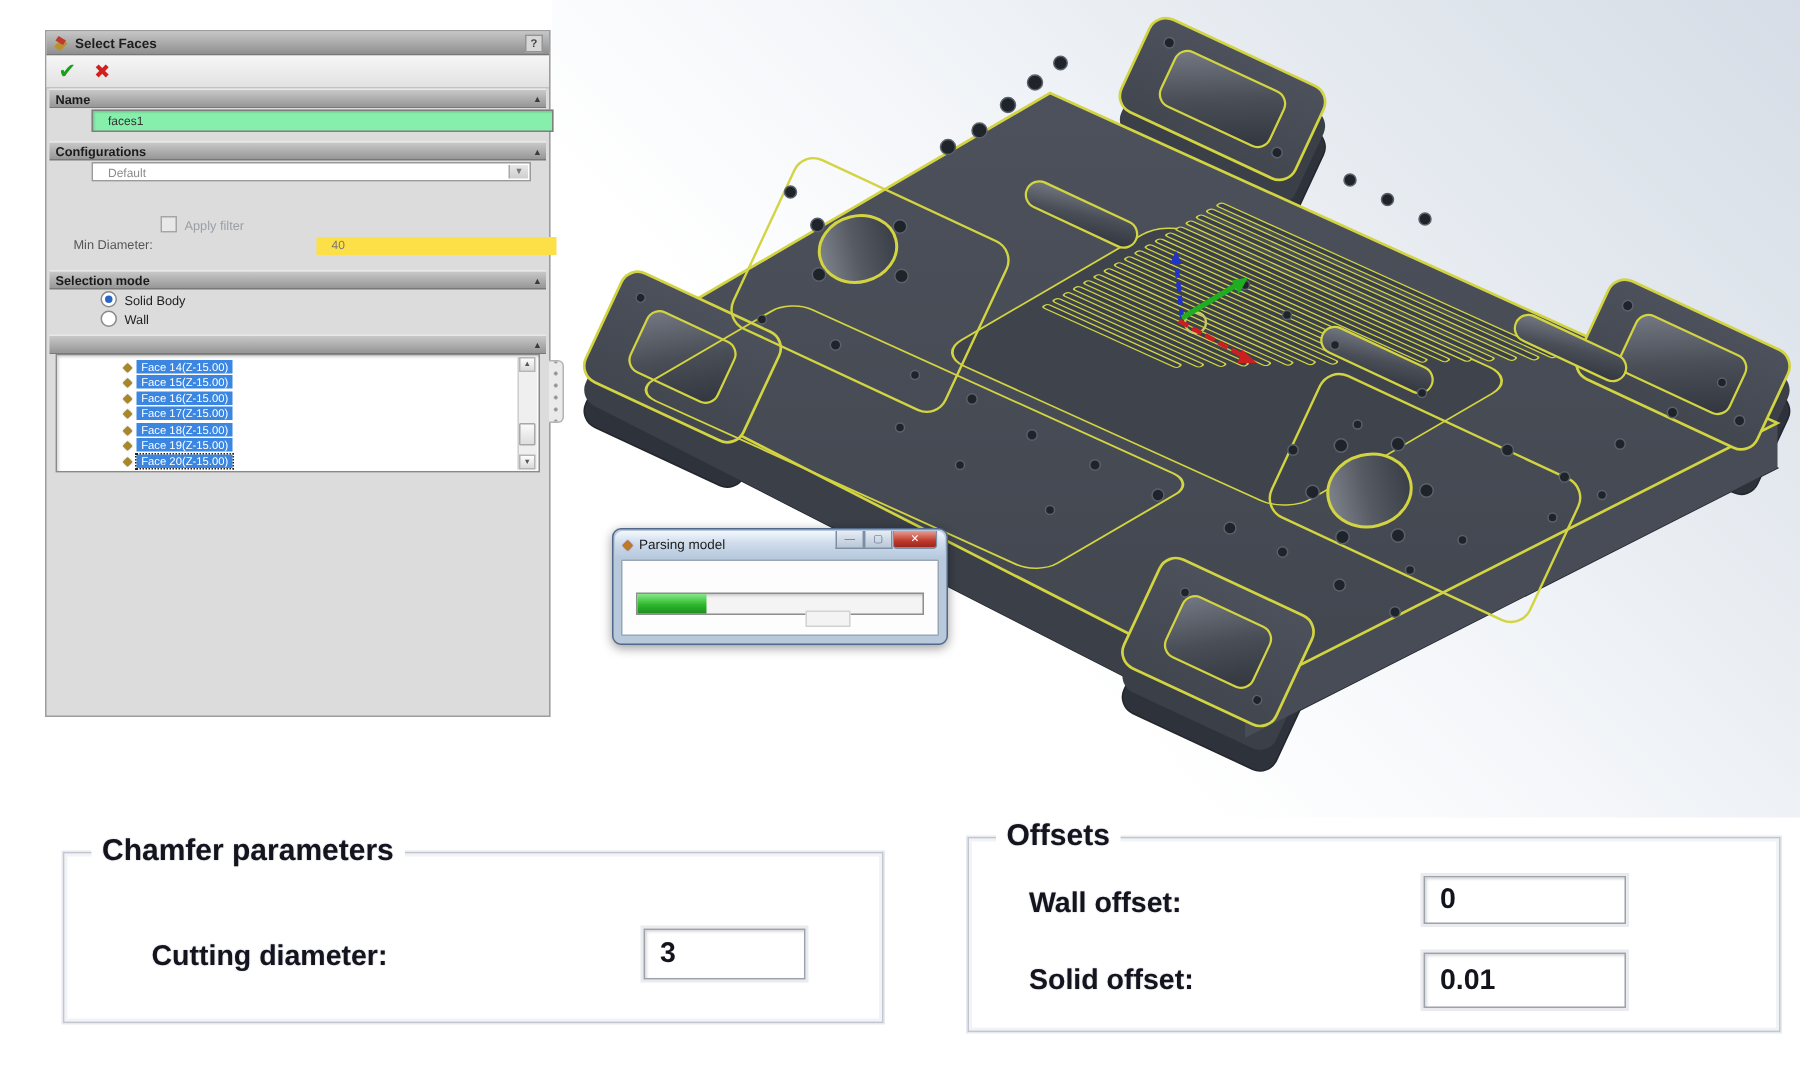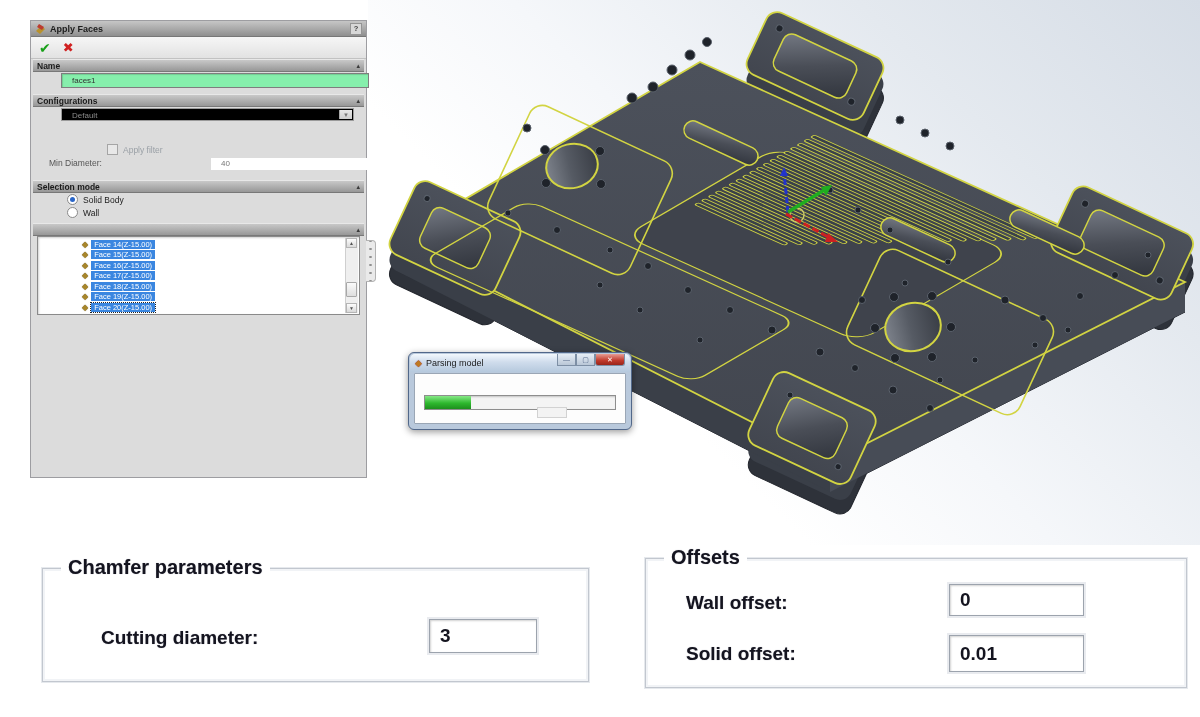--- a/index.html
+++ b/index.html
@@ -39,28 +39,28 @@
     background:linear-gradient(#f6f6f6,#e2e2e2);border-bottom:1px solid #c2c2c2;
     display:flex;align-items:center;gap:12px;padding:0 8px;}
   .okbtn{color:#18a018;font-size:14px;font-weight:bold;cursor:default;}
   .cancelbtn{color:#d02020;font-size:13px;font-weight:bold;cursor:default;}
   .ph{position:absolute;left:2px;width:331px;height:13px;box-sizing:border-box;
     background:linear-gradient(#c8c8c8,#979797);border-top:1px solid #e8e8e8;border-bottom:1px solid #787878;
     font-weight:bold;color:#1b1b1b;display:flex;align-items:center;justify-content:space-between;padding:0 4px;}
   .ph .up{font-size:7px;color:#3a3a3a;font-style:normal;}
   .ptext{position:absolute;left:30px;width:293px;height:13px;border:1px solid #7e7e7e;background:#86efac;
     font-size:8px;padding:0 3px 0 10px;font-family:inherit;color:#333;box-shadow:inset 1px 1px 1px rgba(0,0,0,.15);}
-  .psel{position:absolute;left:30px;width:293px;height:13px;border:1px solid #9a9a9a;background:#000000;
+  .psel{position:absolute;left:30px;width:293px;height:13px;border:1px solid #9a9a9a;background:#ffffff;
     color:#8b8b8b;font-size:8px;line-height:13px;padding-left:10px;box-sizing:border-box;}
   .psel .dd{position:absolute;right:1px;top:1px;bottom:1px;width:12px;background:linear-gradient(#e8e8e8,#cecece);
     border-left:1px solid #aaa;font-size:6px;color:#777;text-align:center;line-height:11px;}
   .chkrow{position:absolute;left:36px;display:flex;align-items:center;gap:5px;color:#9aa0a6;padding-left:40px;}
   .chk{width:9px;height:9px;border:1px solid #a5a5a5;background:#e8e8e8;}
   .minrow{position:absolute;left:18px;display:flex;align-items:center;color:#555;}
-  .minfield{position:absolute;left:180px;width:150px;height:12px;background:#ffffff;color:#777;
+  .minfield{position:absolute;left:180px;width:150px;height:12px;background:#fde047;color:#777;
     font-size:8px;line-height:12px;padding-left:10px;}
   .radiorow{position:absolute;left:36px;display:flex;align-items:center;gap:5px;color:#1c1c1c;}
   .rad{width:9px;height:9px;border:1px solid #8a8a8a;border-radius:50%;background:#fff;position:relative;}
   .rad.on::after{content:"";position:absolute;left:2px;top:2px;width:5px;height:5px;border-radius:50%;background:#2a66c8;}
   .flist{position:absolute;left:6px;top:215px;width:323px;height:79px;background:#fff;border:1px solid #8a8a8a;
     box-shadow:inset 1px 1px 2px rgba(0,0,0,.18);box-sizing:border-box;padding:2px 0 0 44px;}
   .lrow{height:10.5px;display:flex;align-items:center;font-size:7.5px;white-space:nowrap;}
   .dico{color:#a8862a;font-size:8px;margin-right:3px;text-shadow:0 0 1px #5d4a12;}
   .ltext{background:var(--selection-blue);color:#fff;padding:0 3px;}
   .lrow.focused .ltext{outline:1px dotted #222;}
@@ -292,21 +292,21 @@
       </div>
     </div>
   </div>
 
   <div class="panel">
     <div class="ptitle">
       <svg width="11" height="11">
         <path d="M1 8 L6 3 L10 6 L5 11 Z" fill="#b8912c"></path>
         <path d="M4 1 L9 4 L7 7 L2 4 Z" fill="#bc3b2e"></path>
       </svg>
-      <span>Apply Faces</span>
+      <span>Select Faces</span>
       <span class="phelp">?</span>
     </div>
     <div class="ptools">
       <span class="okbtn">✔</span>
       <span class="cancelbtn">✖</span>
     </div>
 
     <div class="ph" style="top:38px">
       <span>Name</span>
         <i class="up">▴</i>

